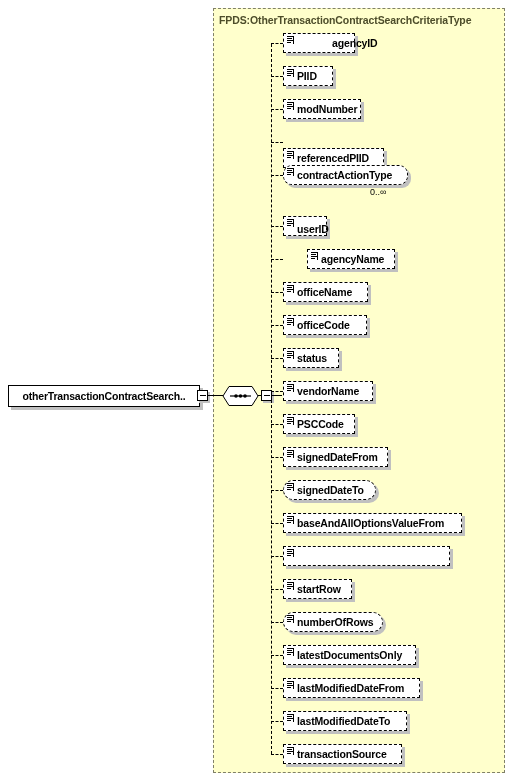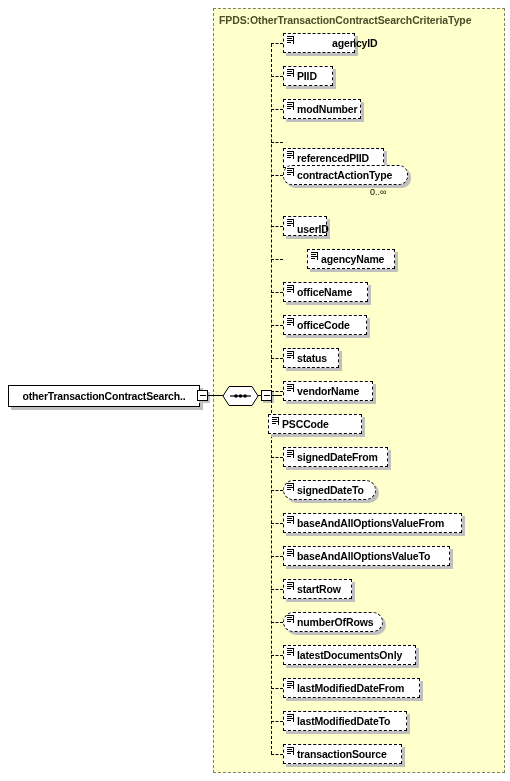--- a/index.html
+++ b/index.html
@@ -324,21 +324,21 @@
       <div class="el" style="left: 283px; top: 381px; width: 90px;">
         <span class="el-icon">
           <i></i>
           <i></i>
           <i></i>
           <i></i>
         </span>
         <span class="el-label">vendorName</span>
       </div>
       <div class="branch" style="top: 424px; width: 12px;"></div>
-      <div class="el" style="left: 268px; top: 414px; width: 94px;">
+      <div class="el" style="left: 283px; top: 414px; width: 72px;">
         <span class="el-icon">
           <i></i>
           <i></i>
           <i></i>
           <i></i>
         </span>
         <span class="el-label">PSCCode</span>
       </div>
       <div class="branch" style="top: 457px; width: 12px;"></div>
       <div class="el" style="left: 283px; top: 447px; width: 105px;">
@@ -371,21 +371,20 @@
         <span class="el-label">baseAndAllOptionsValueFrom</span>
       </div>
       <div class="branch" style="top: 556px; width: 12px;"></div>
       <div class="el" style="left: 283px; top: 546px; width: 167px;">
         <span class="el-icon">
           <i></i>
           <i></i>
           <i></i>
           <i></i>
         </span>
-        <span class="el-label">baseAndAllOptionsValueTo</span>
       </div>
       <div class="branch" style="top: 589px; width: 12px;"></div>
       <div class="el" style="left: 283px; top: 579px; width: 69px;">
         <span class="el-icon">
           <i></i>
           <i></i>
           <i></i>
           <i></i>
         </span>
         <span class="el-label">startRow</span>

